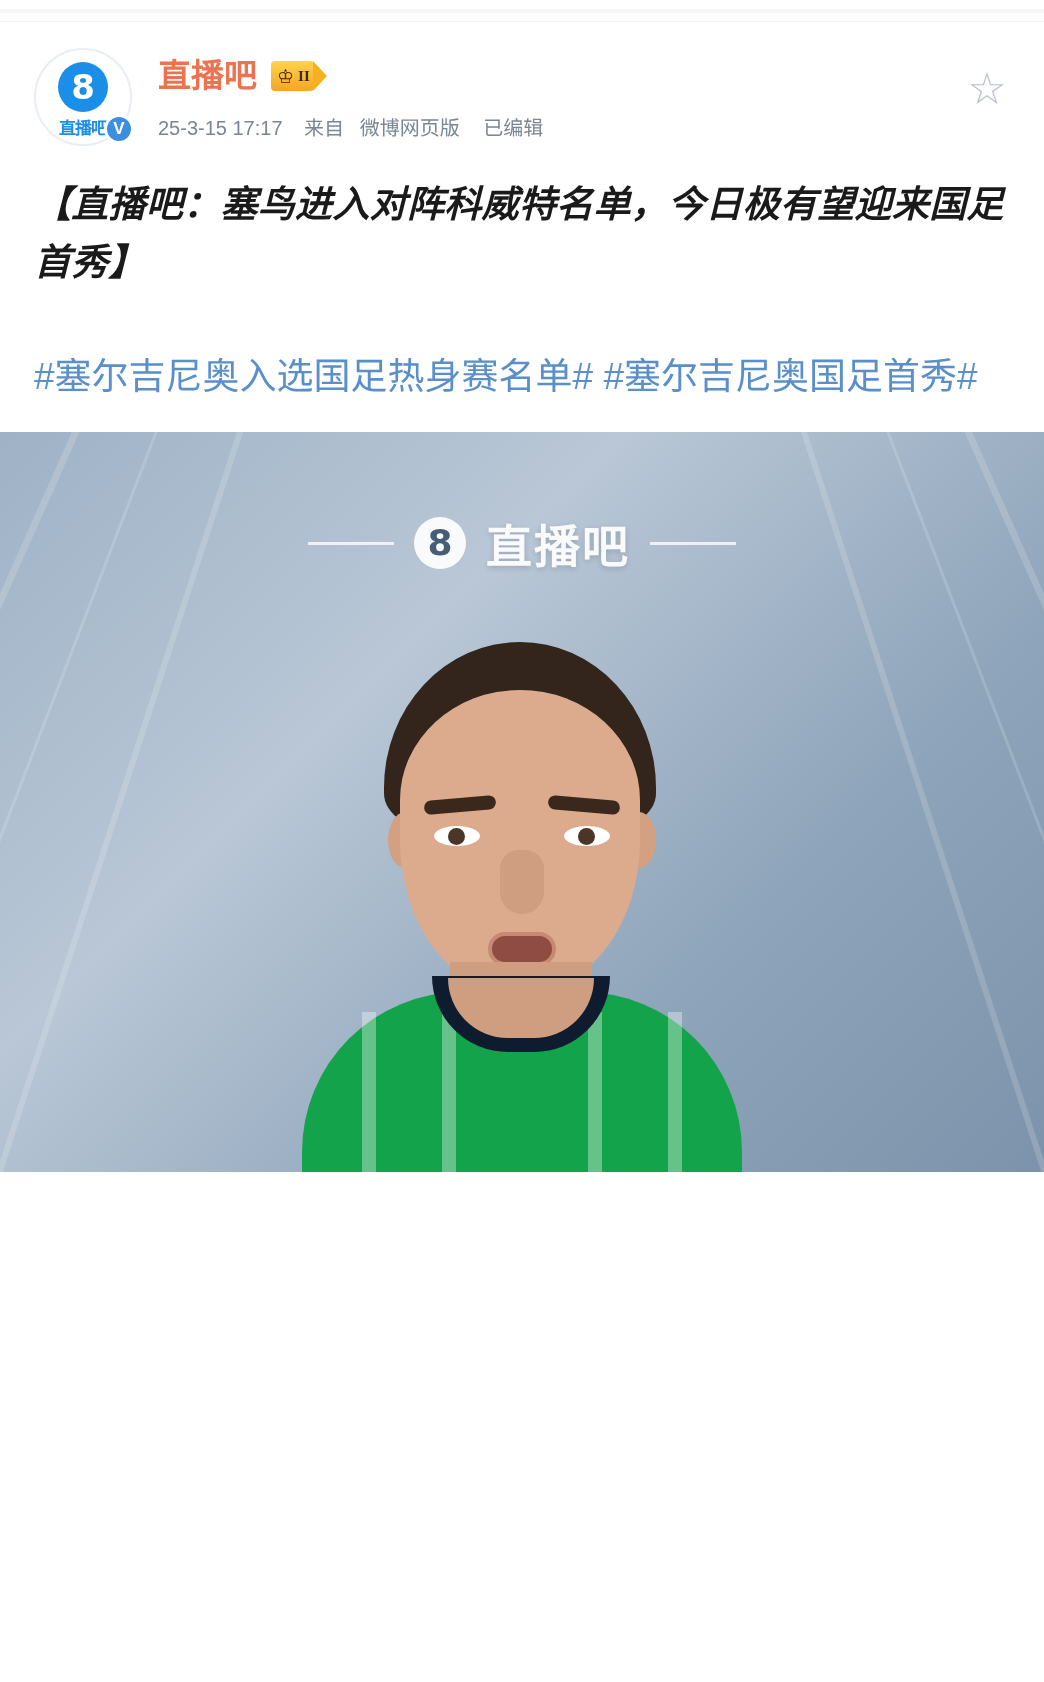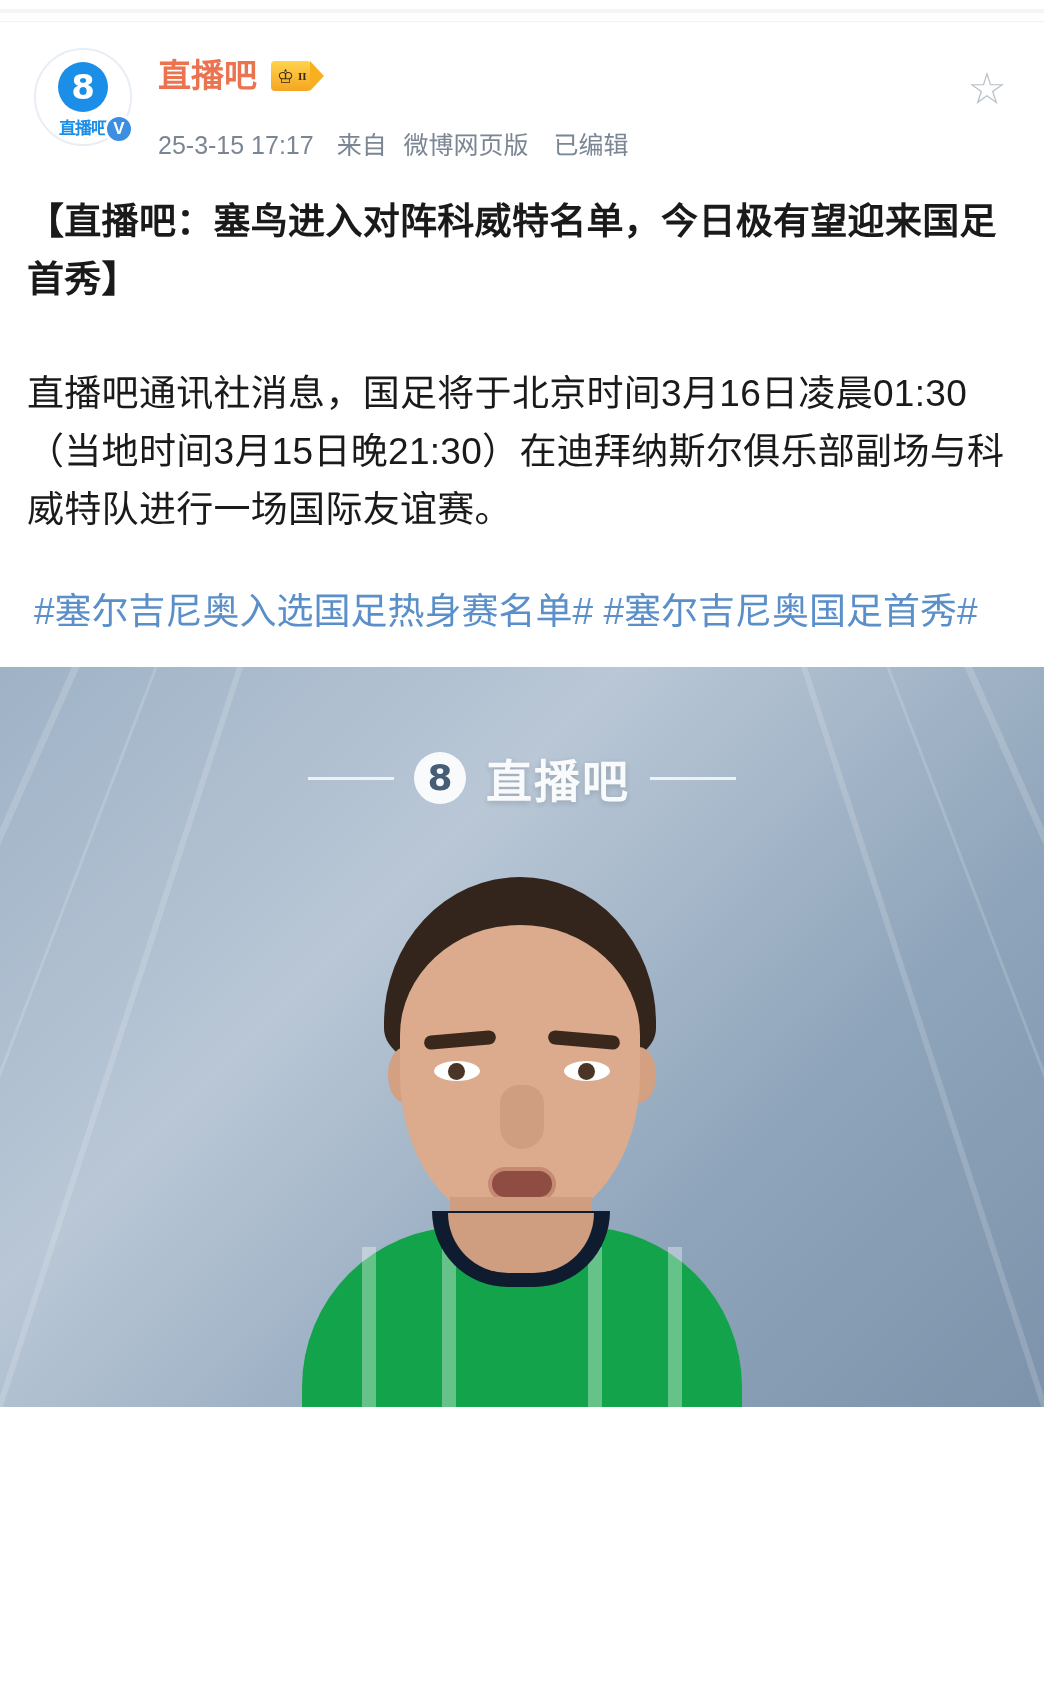--- a/index.html
+++ b/index.html
@@ -124,38 +124,38 @@
     font-size: 17px;
     font-weight: bold;
     gap: 4px;
   }
   .level-badge .crown {
     font-size: 19px;
     color: #3a2a10;
     line-height: 1;
   }
   .level-badge .lvl-num {
-    font-size: 11px;
+    font-size: 15px;
     color: #3a2a10;
     font-family: "Liberation Serif", serif;
     font-weight: bold;
   }
   .level-badge::after {
     content: "";
     position: absolute;
     right: -13px;
     top: 0;
     width: 0; height: 0;
     border-top: 15px solid transparent;
     border-bottom: 15px solid transparent;
     border-left: 14px solid #f7b01f;
   }
   .sub-row {
-    margin-top: 31px;
-    font-size: 25px;
+    margin-top: 14px;
+    font-size: 20px;
     color: #7b8694;
     line-height: 36px;
     white-space: nowrap;
   }
   .sub-row .src-label { margin-left: 16px; }
   .sub-row .src-name  { margin-left: 10px; }
   .sub-row .edited    { margin-left: 18px; }
 
   .star-btn {
     position: absolute;
@@ -165,25 +165,26 @@
     height: 46px;
     color: #b9c0c8;
     font-size: 44px;
     line-height: 46px;
     text-align: center;
     cursor: pointer;
   }
 
   
   .post-body {
-    padding: 30px 34px 0 27px;
+    padding: 30px 34px 0 34px;
     font-size: 37px;
     line-height: 58px;
     color: #1a1a1a;
     letter-spacing: 0.3px;
+    font-style: italic;
   }
   .post-body p { margin: 0 0 44px 0; }
   .post-body p.title { font-weight: bold; margin-bottom: 56px; }
   .topics {
     color: #5b8fc9;
     margin: 0;
     padding: 0 17px 0 34px;
     font-size: 37px;
     line-height: 58px;
   }
@@ -398,21 +399,20 @@
       <span class="src-name">微博网页版</span>
       <span class="edited">已编辑</span>
     </div>
   </div>
 
   <div class="star-btn">☆</div>
 </div>
 
 <div class="post-body">
   <p class="title">【直播吧：塞鸟进入对阵科威特名单，今日极有望迎来国足首秀】</p>
-  <p>直播吧通讯社消息，国足将于北京时间3月16日凌晨01:30（当地时间3月15日晚21:30）在迪拜纳斯尔俱乐部副场与科威特队进行一场国际友谊赛。</p>
 </div>
 
 <div class="topics">
   <span class="tag">#塞尔吉尼奥入选国足热身赛名单#</span>
   <span class="tag">#塞尔吉尼奥国足首秀#</span>
 </div>
 
 <div class="post-image">
 
   <div class="ray" style="left:10px; top:-40px; width:4px; height:900px; transform:rotate(26deg);"></div>

